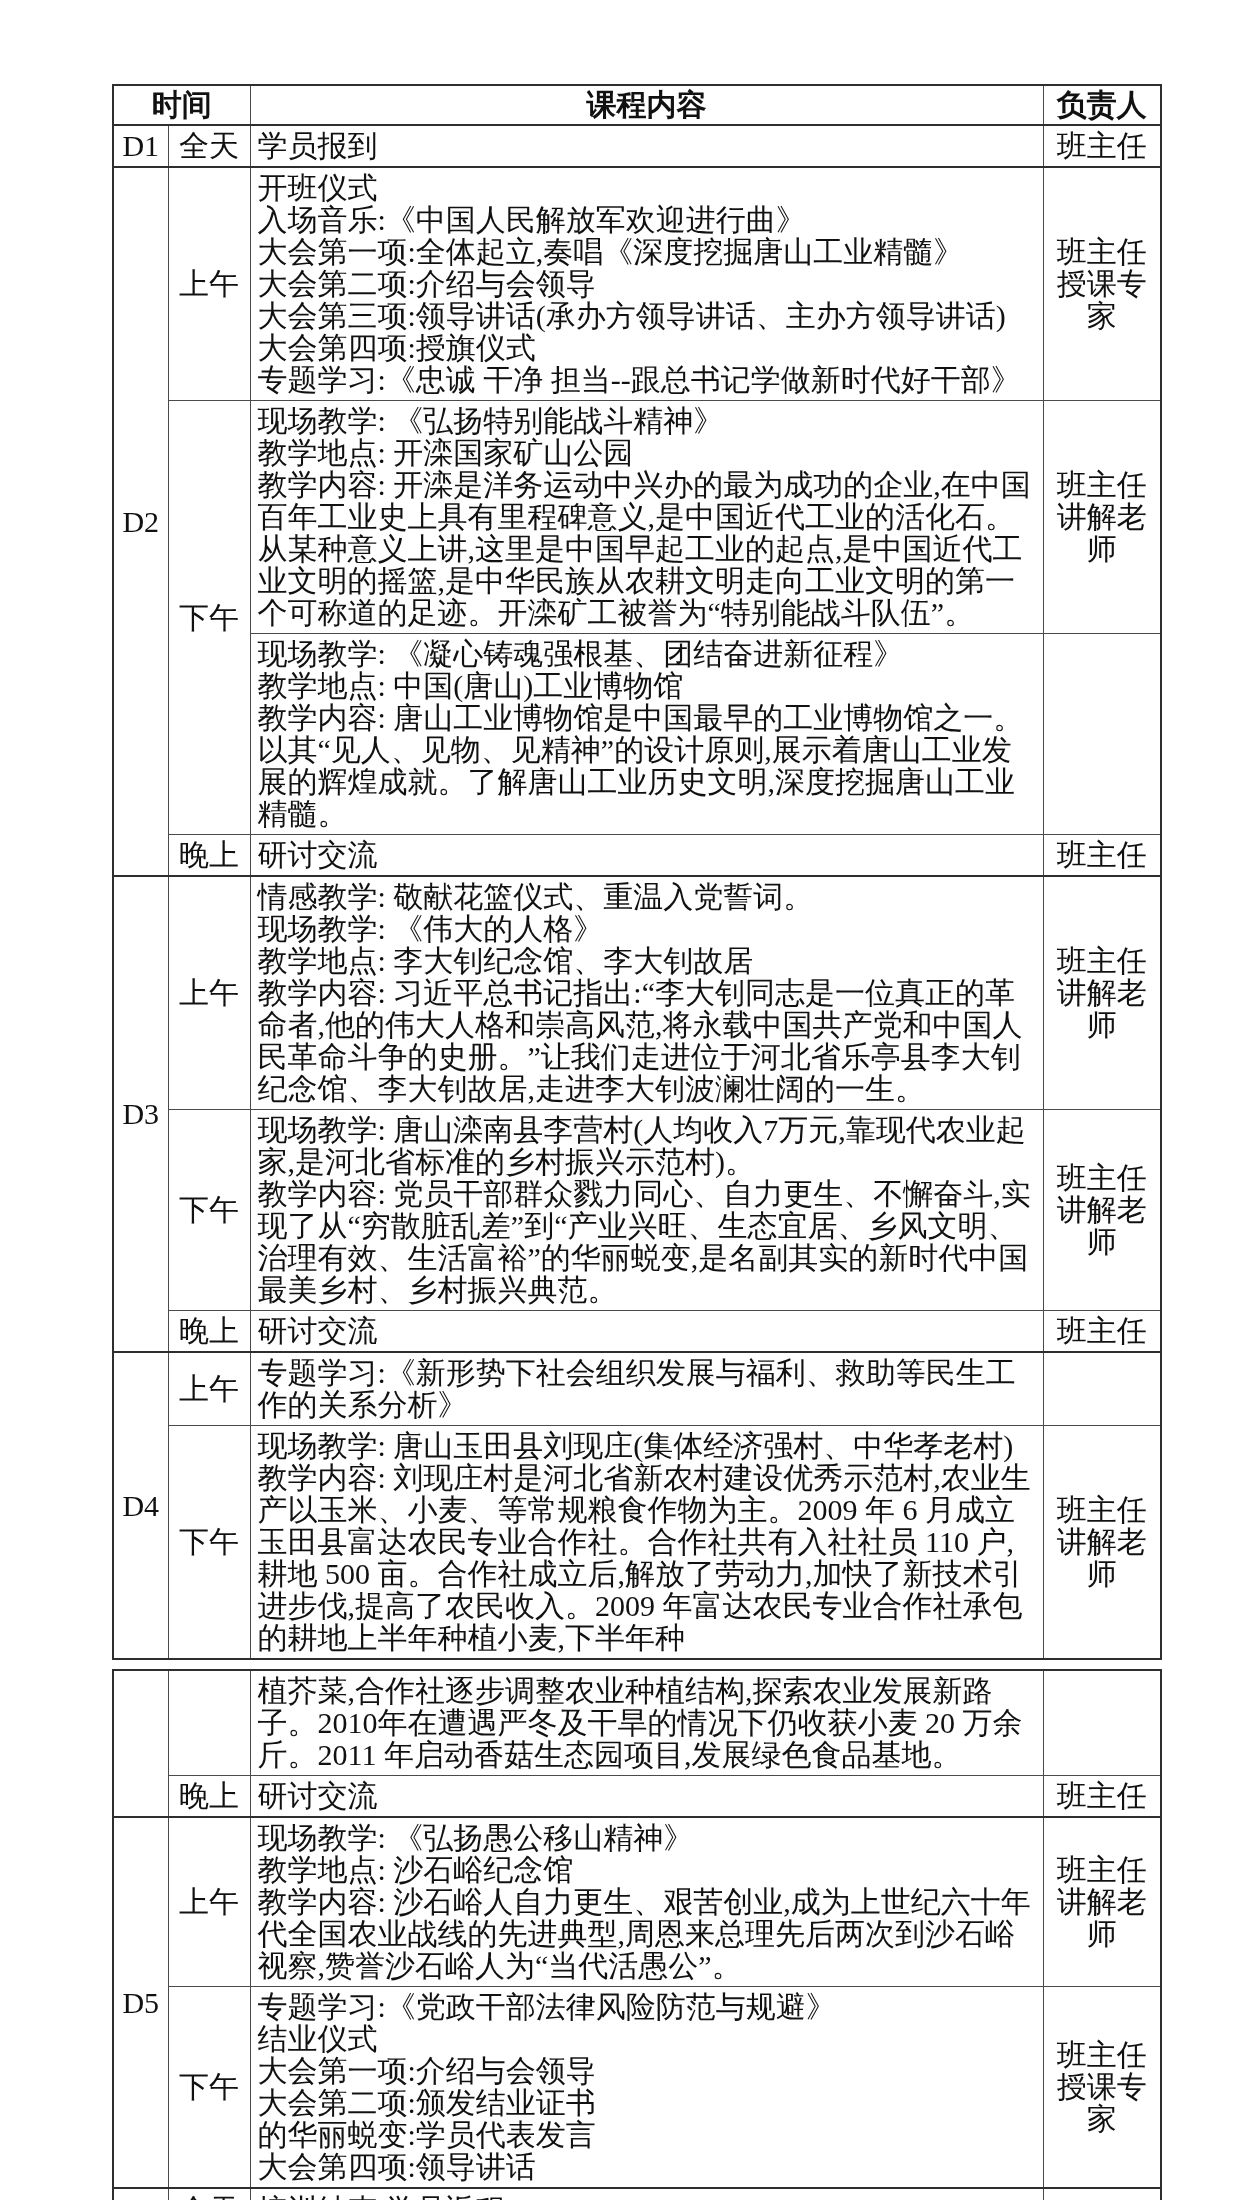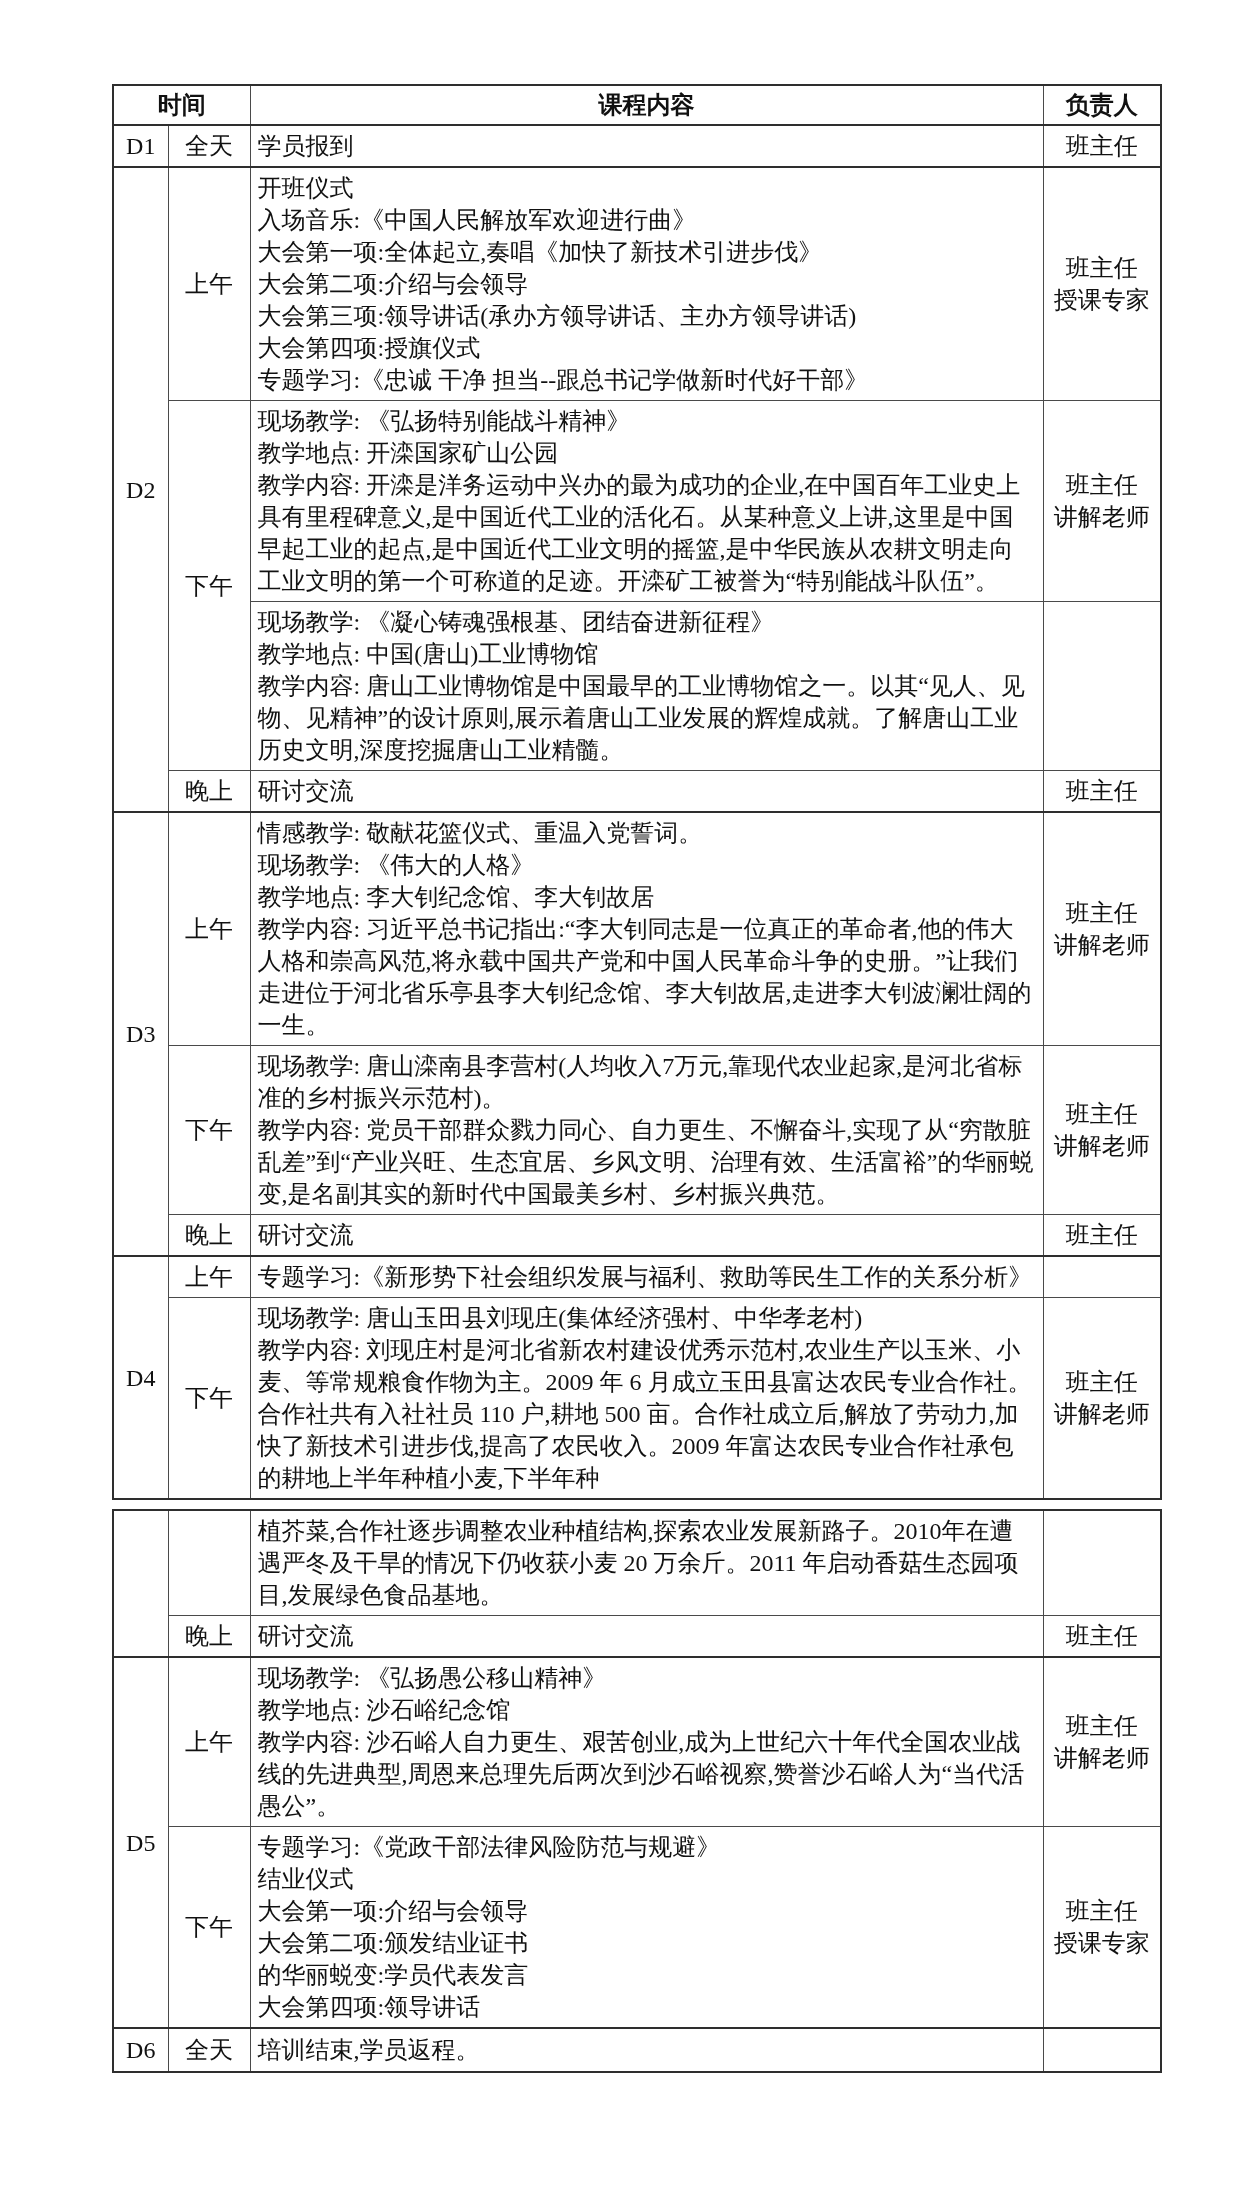--- a/index.html
+++ b/index.html
@@ -19,21 +19,21 @@
   }
   table.sched {
     border-collapse: collapse;
     table-layout: fixed;
     width: 1048px;
     border: 2px solid #2e2e2e;
     margin: 0 0 9px 0;
   }
   table.sched th, table.sched td {
     border: 1px solid #4a4a4a;
-    font-size: 24px;
+    font-size: 30px;
     line-height: 32px;
     vertical-align: middle;
     box-sizing: border-box;
     overflow: hidden;
   }
   table.sched thead th {
     height: 40px;
     font-weight: 700;
     text-align: center;
     border-bottom: 2px solid #2e2e2e;
@@ -86,21 +86,21 @@
             <td class="person-cell">
               <div class="person-line">班主任</div>
             </td>
           </tr>
           <tr class="group-start">
             <td class="day-cell" rowspan="4">D2</td>
             <td class="time-cell" rowspan="1">上午</td>
             <td class="content-cell">
               <div class="content-line"><span class="content-label">开班仪式</span></div>
               <div class="content-line">入场音乐:《中国人民解放军欢迎进行曲》</div>
-              <div class="content-line">大会第一项:全体起立,奏唱《加快了新技术引进步伐》</div>
+              <div class="content-line">大会第一项:全体起立,奏唱《深度挖掘唐山工业精髓》</div>
               <div class="content-line">大会第二项:介绍与会领导</div>
               <div class="content-line">大会第三项:领导讲话(承办方领导讲话、主办方领导讲话)</div>
               <div class="content-line">大会第四项:授旗仪式</div>
               <div class="content-line"><span class="content-label">专题学习:</span>《忠诚 干净 担当--跟总书记学做新时代好干部》</div>
             </td>
             <td class="person-cell">
               <div class="person-line">班主任</div>
               <div class="person-line">授课专家</div>
             </td>
           </tr>

